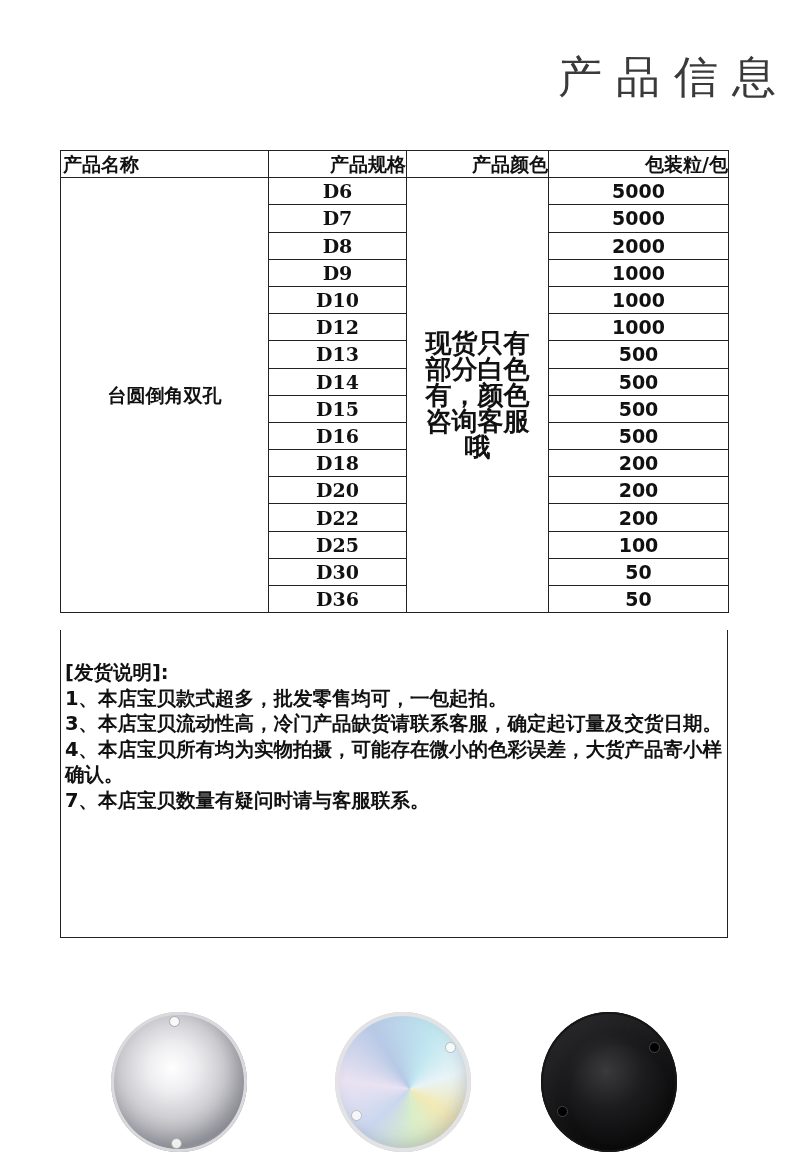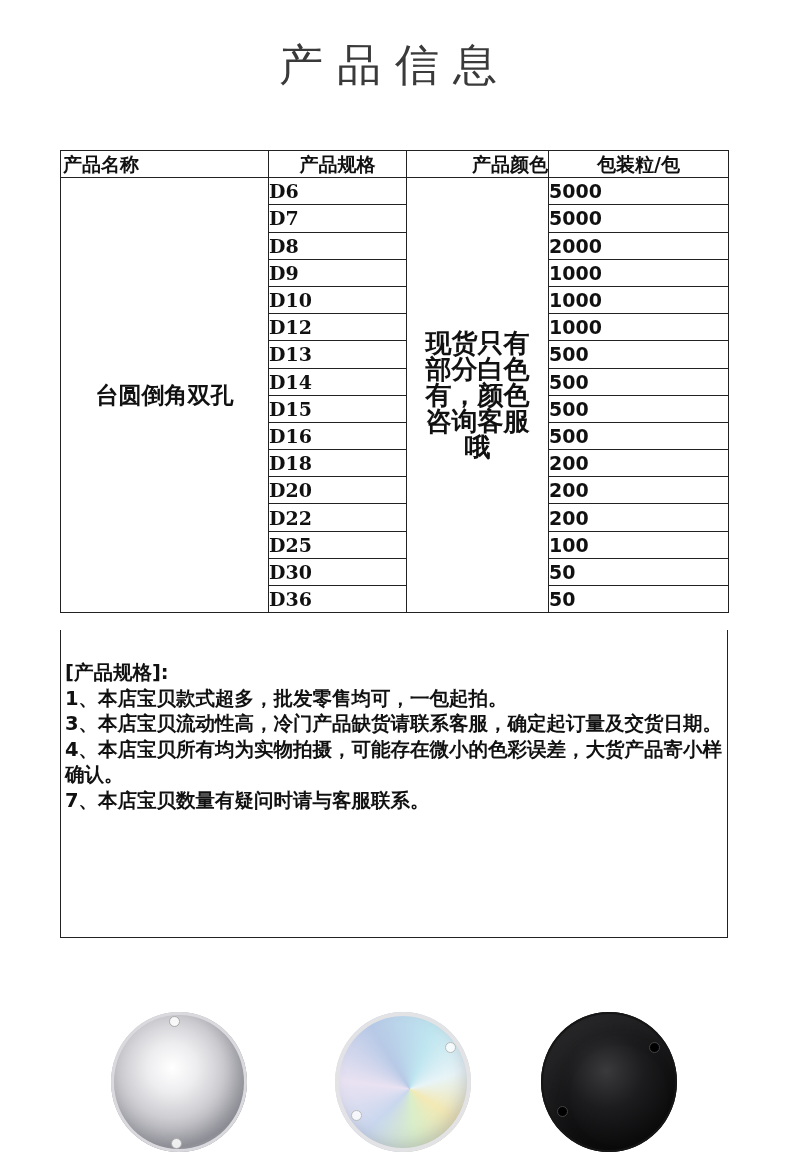--- a/index.html
+++ b/index.html
@@ -1,31 +1,31 @@
 <!DOCTYPE html>
 <html><head>
 <meta charset="utf-8">
 <style>
   html, body { margin: 0; padding: 0; background: #ffffff; }
   body { width: 790px; height: 1171px; position: relative; overflow: hidden;
          font-family: "DejaVu Sans", "Liberation Sans", sans-serif; color: #111; }
-  .title { position: absolute; left: 0; top: 36px; width: 790px; text-align: center;
+  .title { position: absolute; left: 0; top: 48px; width: 790px; text-align: right;
            font-size: 44px; letter-spacing: 14px; color: #3a3a3a; font-weight: normal;
            font-family: "DejaVu Sans", sans-serif; }
   .tbl { position: absolute; left: 60px; top: 150px; width: 668px; border-collapse: collapse;
          table-layout: fixed; }
   .tbl td, .tbl th { border: 1.5px solid #222; padding: 0; height: 26.2px; line-height: 26px;
          font-size: 19px; font-weight: bold; font-family: "DejaVu Serif", "Liberation Serif", serif; }
   .tbl th { font-family: "DejaVu Sans", sans-serif; font-size: 19px; }
   .tbl th.left { text-align: left; padding-left: 2px; }
-  .tbl th.center { text-align: center; }
+  .tbl th.center { text-align: right; }
   .tbl th.color-h { text-align: right; padding-left: 2px; }
-  .tbl td.spec, .tbl td.qty { }
+  .tbl td.spec, .tbl td.qty { text-align: center; }
   .tbl td.qty { font-family: "DejaVu Sans", sans-serif; font-weight: bold; }
-  .tbl td.name { text-align: center; vertical-align: middle; font-family: "DejaVu Sans", sans-serif; font-size: 23px; }
+  .tbl td.name { text-align: center; vertical-align: middle; font-family: "DejaVu Sans", sans-serif; font-size: 19px; }
   .tbl td.colornote { text-align: center; vertical-align: middle; font-family: "DejaVu Sans", sans-serif;
          font-size: 26px; line-height: 26px; padding: 0 4px; }
   .notes { position: absolute; left: 60px; top: 630px; width: 666px; height: 307px;
            border: 1.5px solid #222; border-top: none; box-sizing: content-box; }
   .notes-inner { padding: 30px 0 0 4px; font-size: 19.5px; font-weight: bold; line-height: 25.5px;
            font-family: "DejaVu Sans", sans-serif; color: #111; }
   .notes-inner p { margin: 0; }
   .gems { position: absolute; left: 0; top: 1000px; width: 790px; height: 171px; }
   .gem { position: absolute; top: 12px; width: 136px; height: 140px; border-radius: 50%; }
   .gem.clear { left: 111px;
@@ -131,21 +131,21 @@
       </tr>
     <tr>
         <td class="spec">D36</td>
         <td class="qty">50</td>
       </tr>
   </tbody>
 </table>
 
 <div class="notes">
   <div class="notes-inner">
-    <p>[产品规格]:</p>
+    <p>[发货说明]:</p>
     <p>1、本店宝贝款式超多，批发零售均可，一包起拍。</p>
     <p>3、本店宝贝流动性高，冷门产品缺货请联系客服，确定起订量及交货日期。</p>
     <p>4、本店宝贝所有均为实物拍摄，可能存在微小的色彩误差，大货产品寄小样确认。</p>
     <p>7、本店宝贝数量有疑问时请与客服联系。</p>
   </div>
 </div>
 
 <div class="gems">
   <div class="gem clear">
     <span class="hole" style="left:58px;top:4px;"></span>

